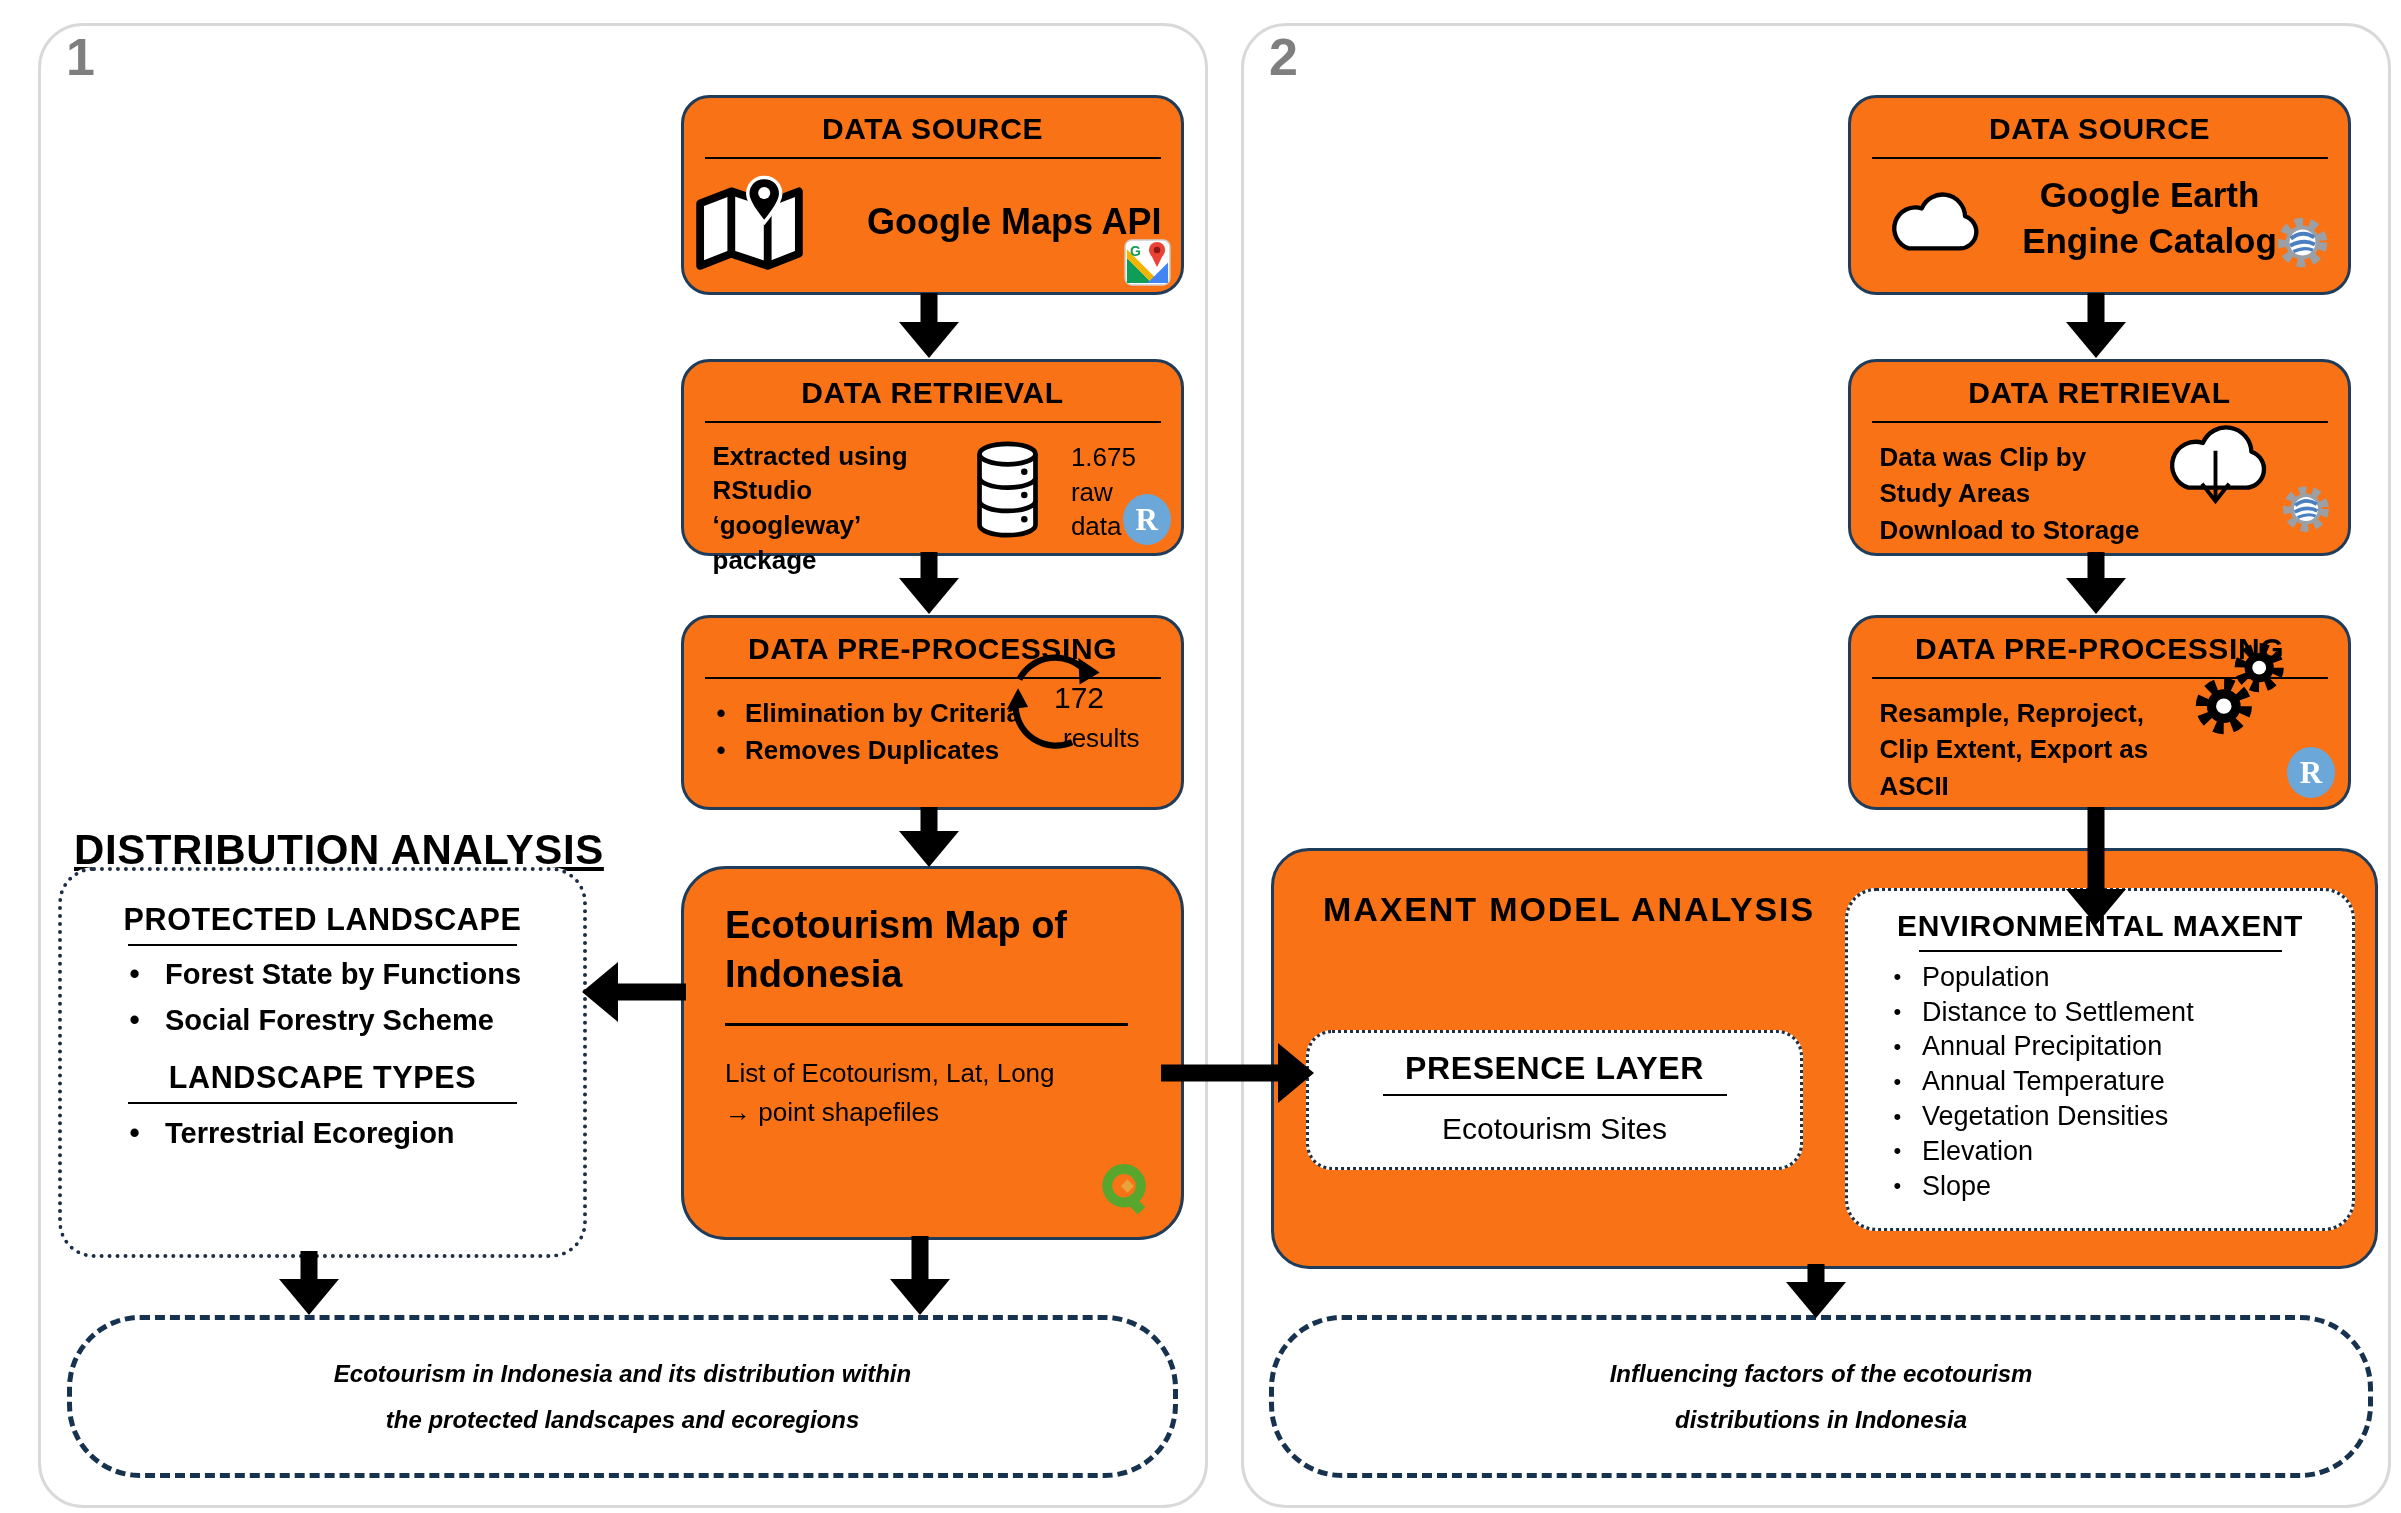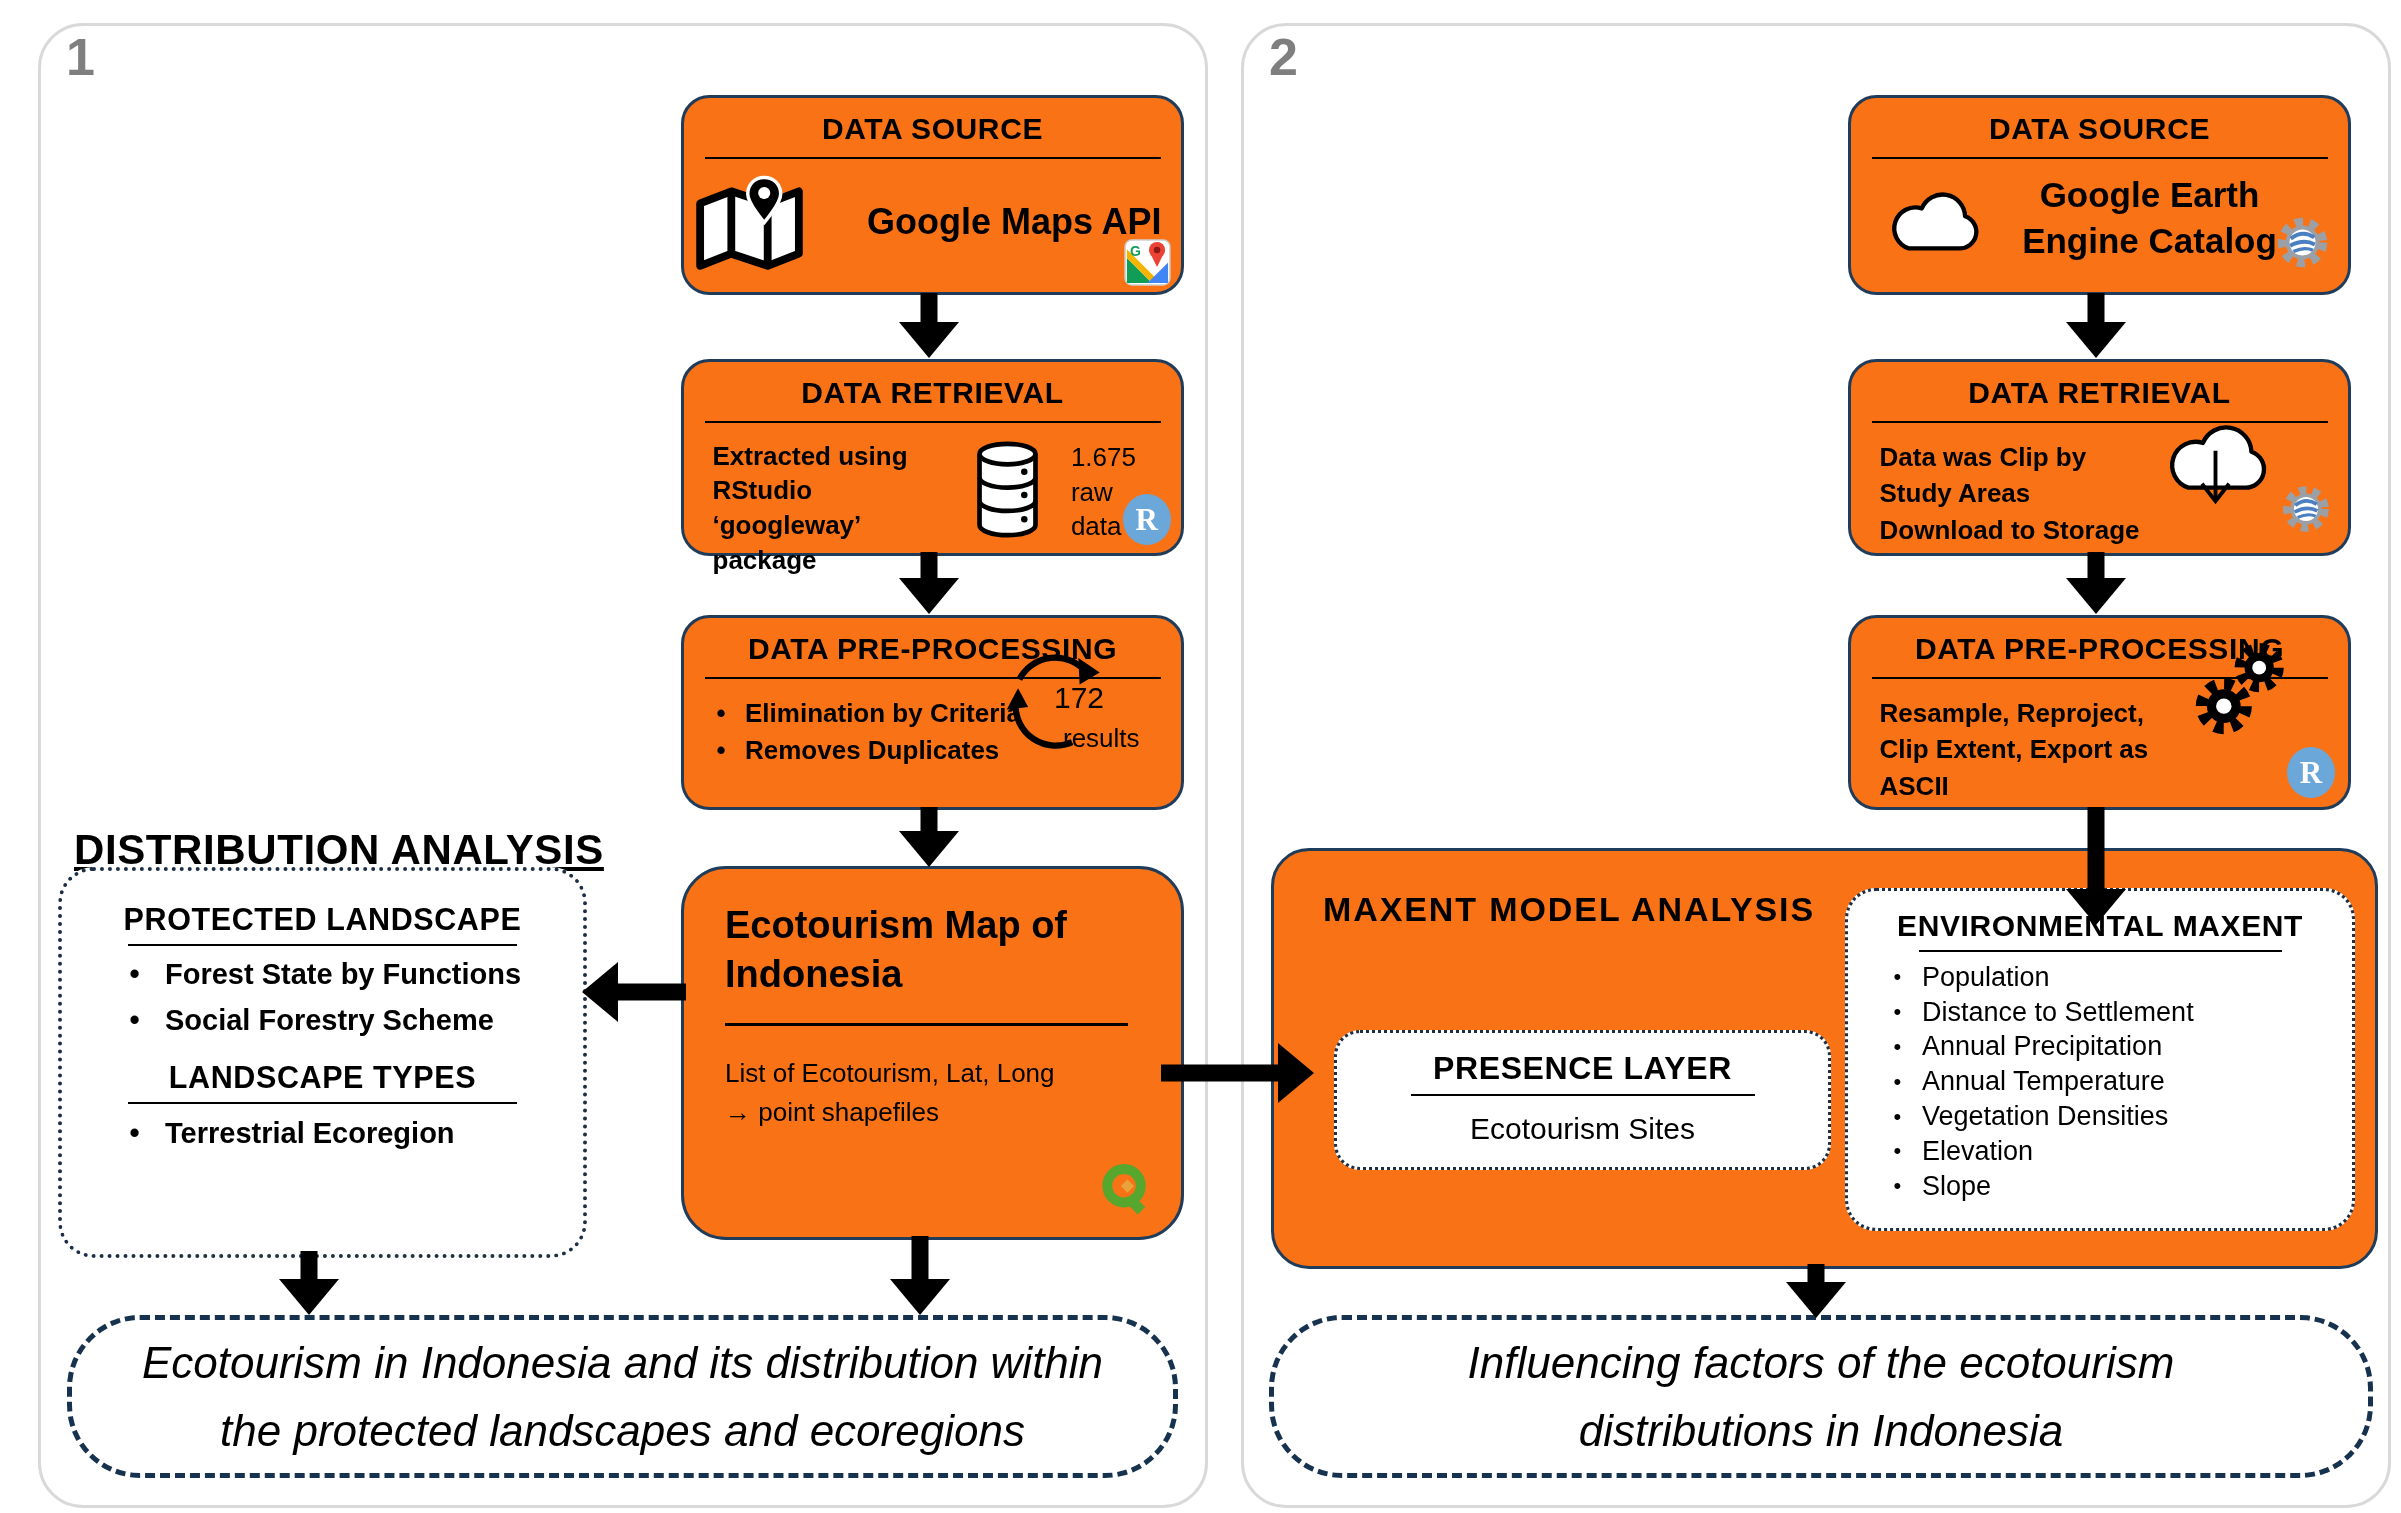--- a/index.html
+++ b/index.html
@@ -16,27 +16,27 @@
   #src1{left:681px;top:95px;width:497px;height:194px;}
   #ret1{left:681px;top:359px;width:497px;height:191px;}
   #pre1{left:681px;top:615px;width:497px;height:189px;}
   #map1{left:681px;top:866px;width:497px;height:368px;border-radius:45px;}
   #src2{left:1848px;top:95px;width:497px;height:194px;}
   #ret2{left:1848px;top:359px;width:497px;height:191px;}
   #pre2{left:1848px;top:615px;width:497px;height:189px;}
   #maxent{left:1271px;top:848px;width:1101px;height:415px;border-radius:38px;}
   .dotted{position:absolute;background:#fff;border:4.5px dotted #1c2f47;z-index:3;}
   #dist{left:58px;top:867px;width:521px;height:383px;border-radius:36px;}
-  #presence{left:1334px;top:1030px;width:491px;height:134px;border-width:3.9px;border-radius:26px;}
+  #presence{left:1306px;top:1030px;width:491px;height:134px;border-width:3.9px;border-radius:26px;}
   #env{left:1845px;top:888px;width:504px;height:337px;border-width:3.9px;border-radius:31px;}
   .dashedbox{position:absolute;background:#fff;border:5.8px dashed #17324e;border-radius:73px;z-index:2;
              display:flex;flex-direction:column;justify-content:center;align-items:center;gap:18px;}
   #out1{left:67px;top:1315px;width:1101px;height:153px;}
   #out2{left:1269px;top:1315px;width:1094px;height:153px;align-items:center;}
-  .outline1{font-size:44px;font-weight:normal;font-style:italic;}
+  .outline1{font-size:24px;font-weight:bold;font-style:italic;}
   
   .ntitle{padding-top:14.3px;text-align:center;font-size:30px;font-weight:bold;letter-spacing:0.6px;}
   .nrule{height:2.6px;background:#000;margin:10.4px auto 0;width:calc(100% - 41px);}
   .src1row{display:flex;align-items:center;justify-content:space-between;gap:22px;margin:14.3px 19.4px 0 6.5px;}
   .srclabel{font-size:36px;font-weight:bold;}
   .cornerico{position:absolute;}
   .gmlogo{right:10.4px;bottom:6.5px;}
   .retrow{display:flex;margin:15.6px 0 0 28.5px;gap:18px;}
   .rtxt{font-size:26px;font-weight:bold;line-height:1.33;width:241px;}
   .rnote{font-size:26px;line-height:1.33;margin-left:10.4px;margin-top:1.3px;}

